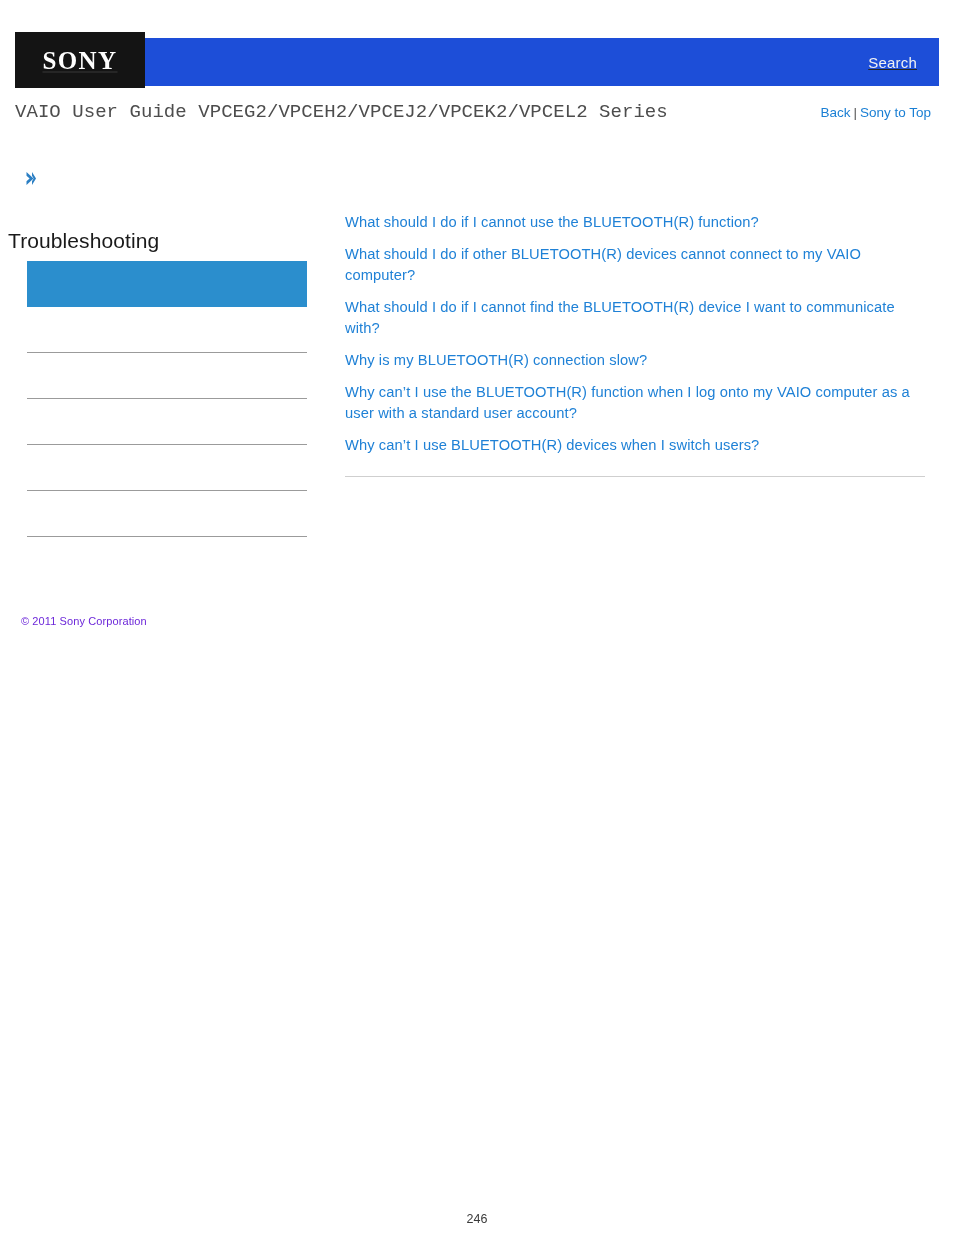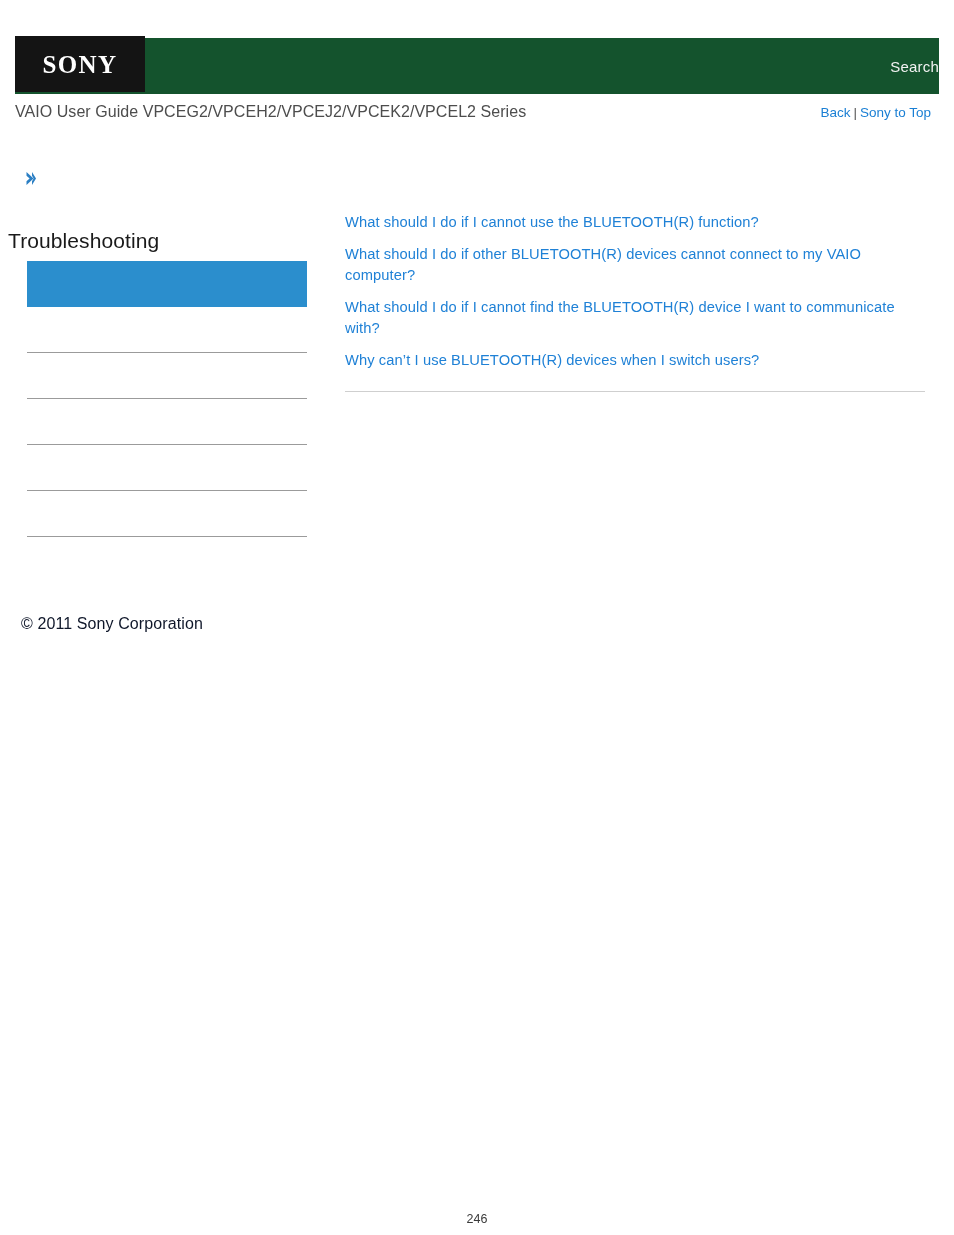--- a/index.html
+++ b/index.html
@@ -17,25 +17,26 @@
     overflow: hidden;
     -webkit-font-smoothing: antialiased;
   }
 
   
   .topbar {
     position: absolute;
     left: 15px;
     top: 38px;
     width: 924px;
-    height: 56px;
-    background: #14532d;
+    height: 48px;
+    background: #1d4ed8;
     display: flex;
     align-items: center;
     justify-content: space-between;
+    text-decoration: underline;
   }
   .logo-box {
     width: 130px;
     height: 56px;
     margin-top: -4px;
     background: #141414;
     display: flex;
     align-items: center;
     justify-content: center;
   }
@@ -43,40 +44,42 @@
     color: #ffffff;
     font-family: "Liberation Serif", serif;
     font-weight: bold;
     font-size: 25px;
     letter-spacing: 1.4px;
     line-height: 1;
   }
   .search-label {
     color: #f2f2f2;
     font-size: 15px;
+    padding-right: 22px;
     letter-spacing: 0.2px;
     cursor: pointer;
   }
 
   
   .subheader {
     position: absolute;
     left: 15px;
     top: 100px;
     width: 924px;
     height: 24px;
     display: flex;
     align-items: center;
     justify-content: space-between;
   }
   .guide-title {
-    font-size: 16px;
+    font-size: 19px;
     color: #4d4d4d;
     letter-spacing: 0.05px;
     white-space: nowrap;
+    font-family: Liberation Mono, monospace;
   }
   .nav-links {
     font-size: 13.5px;
     white-space: nowrap;
     padding-right: 8px;
   }
   .nav-links a {
     color: #1a7fd4;
     text-decoration: none;
     cursor: pointer;
@@ -132,22 +135,22 @@
     width: 280px;
     height: 46px;
     border-bottom: 1px solid #9b9b9b;
   }
   .sidebar-rule:first-child { margin-top: 0px; }
 
   .copyright {
     position: absolute;
     left: 21px;
     top: 615px;
-    font-size: 16px;
-    color: #0f172a;
+    font-size: 11px;
+    color: #6d28d9;
     letter-spacing: 0.1px;
   }
 
   
   .content {
     position: absolute;
     left: 345px;
     top: 212px;
     width: 580px;
   }
@@ -220,17 +223,19 @@
   </div>
 
 </div>
 
 <div class="copyright">© 2011 Sony Corporation</div>
 
 <div class="content">
   <a class="link-item" href="#">What should I do if I cannot use the BLUETOOTH(R) function?</a>
   <a class="link-item" href="#">What should I do if other BLUETOOTH(R) devices cannot connect to my VAIO computer?</a>
   <a class="link-item" href="#">What should I do if I cannot find the BLUETOOTH(R) device I want to communicate with?</a>
+  <a class="link-item" href="#">Why is my BLUETOOTH(R) connection slow?</a>
+  <a class="link-item" href="#">Why can’t I use the BLUETOOTH(R) function when I log onto my VAIO computer as a user with a standard user account?</a>
   <a class="link-item" href="#">Why can’t I use BLUETOOTH(R) devices when I switch users?</a>
   <div class="content-divider"></div>
 </div>
 
 <div class="page-number">246</div>
 
 </body></html>

